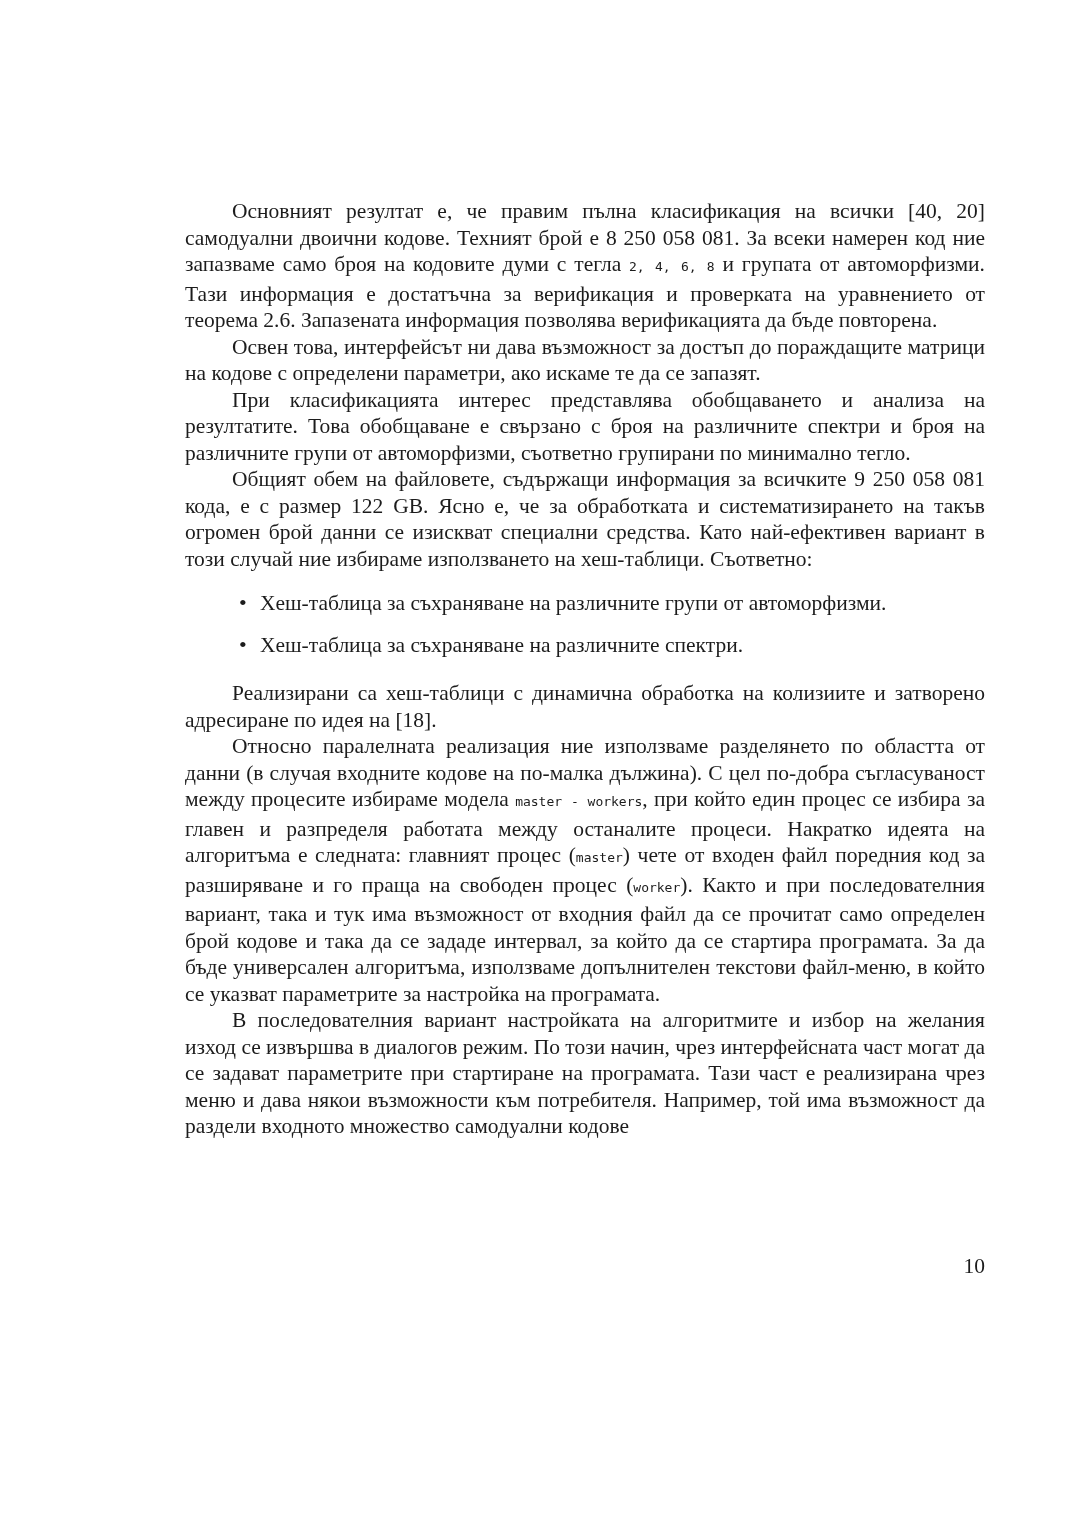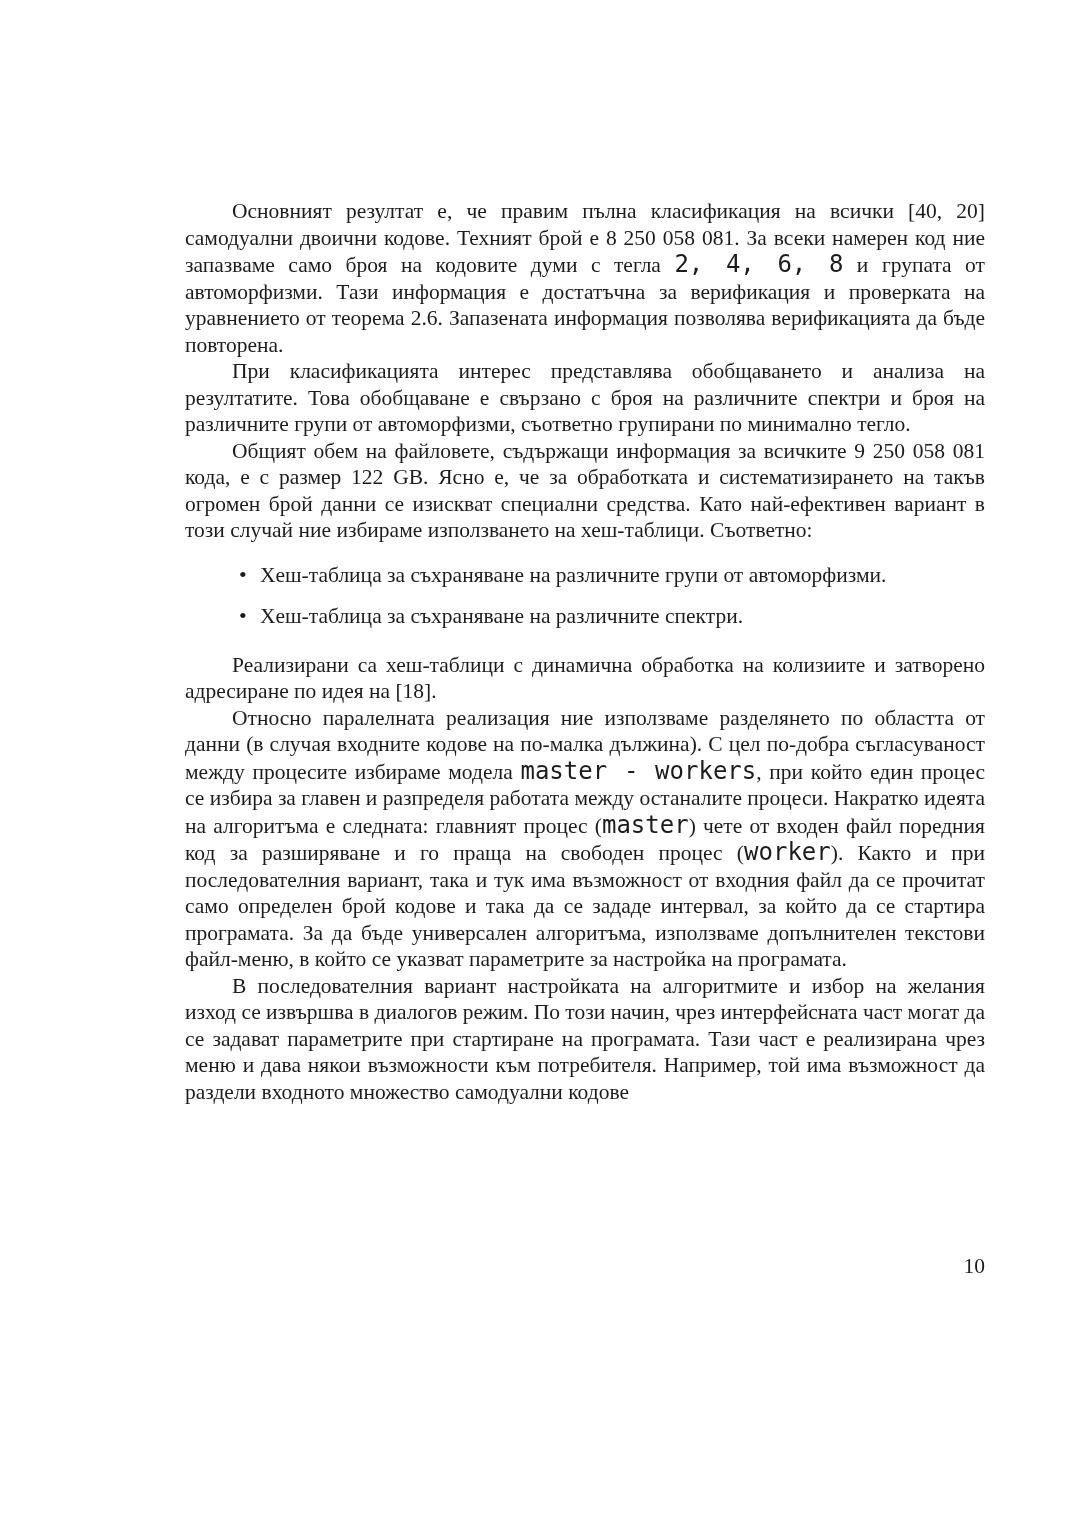--- a/index.html
+++ b/index.html
@@ -25,21 +25,21 @@
     width: 800px;
     text-align: justify;
   }
   p.para {
     margin: 0;
     padding: 0;
     text-indent: 47px;
   }
   .mono {
     font-family: "DejaVu Sans Mono", "Liberation Mono", monospace;
-    font-size: 24px;
+    font-size: 13px;
   }
   ul.bullet-list {
     list-style: none;
     margin: 18px 0 22px 0;
     padding: 0 0 0 75px;
   }
   ul.bullet-list li {
     position: relative;
     margin: 0 0 15px 0;
     text-align: left;
@@ -60,20 +60,21 @@
     width: 800px;
     text-align: right;
   }
 </style>
 </head>
 <body>
 
 <div class="page" style="background: rgb(255, 255, 255); color: rgb(28, 28, 28);">
   <main class="text-block" id="content">
       <p class="para"><span>Основният резултат е, че правим пълна класификация на всички [40, 20] самодуални двоични кодове. Техният брой е 8 250 058 081. За всеки намерен код ние запазваме само броя на кодовите думи с тегла </span><span class="mono">2, 4, 6, 8</span><span> и групата от автоморфизми. Тази информация е достатъчна за верификация и проверката на уравнението от теорема 2.6. Запазената информация позволява верификацията да бъде повторена.</span></p>
+      <p class="para"><span>Освен това, интерфейсът ни дава възможност за достъп до пораждащите матрици на кодове с определени параметри, ако искаме те да се запазят.</span></p>
       <p class="para"><span>При класификацията интерес представлява обобщаването и анализа на резултатите. Това обобщаване е свързано с броя на различните спектри и броя на различните групи от автоморфизми, съответно групирани по минимално тегло.</span></p>
       <p class="para"><span>Общият обем на файловете, съдържащи информация за всичките 9 250 058 081 кода, е с размер 122 GB. Ясно е, че за обработката и систематизирането на такъв огромен брой данни се изискват специални средства. Като най-ефективен вариант в този случай ние избираме използването на хеш-таблици. Съответно:</span></p>
       <ul class="bullet-list">
         <li><span class="bullet-marker">•</span><span>Хеш-таблица за съхраняване на различните групи от автоморфизми.</span></li>
         <li><span class="bullet-marker">•</span><span>Хеш-таблица за съхраняване на различните спектри.</span></li>
       </ul>
       <p class="para"><span>Реализирани са хеш-таблици с динамична обработка на колизиите и затворено адресиране по идея на [18].</span></p>
       <p class="para"><span>Относно паралелната реализация ние използваме разделянето по областта от данни (в случая входните кодове на по-малка дължина). С цел по-добра съгласуваност между процесите избираме модела </span><span class="mono">master - workers</span><span>, при който един процес се избира за главен и разпределя работата между останалите процеси. Накратко идеята на алгоритъма е следната: главният процес (</span><span class="mono">master</span><span>) чете от входен файл поредния код за разширяване и го праща на свободен процес (</span><span class="mono">worker</span><span>). Както и при последователния вариант, така и тук има възможност от входния файл да се прочитат само определен брой кодове и така да се зададе интервал, за който да се стартира програмата. За да бъде универсален алгоритъма, използваме допълнителен текстови файл-меню, в който се указват параметрите за настройка на програмата.</span></p>
       <p class="para"><span>В последователния вариант настройката на алгоритмите и избор на желания изход се извършва в диалогов режим. По този начин, чрез интерфейсната част могат да се задават параметрите при стартиране на програмата. Тази част е реализирана чрез меню и дава някои възможности към потребителя. Например, той има възможност да раздели входното множество самодуални кодове</span></p>
     </main>

